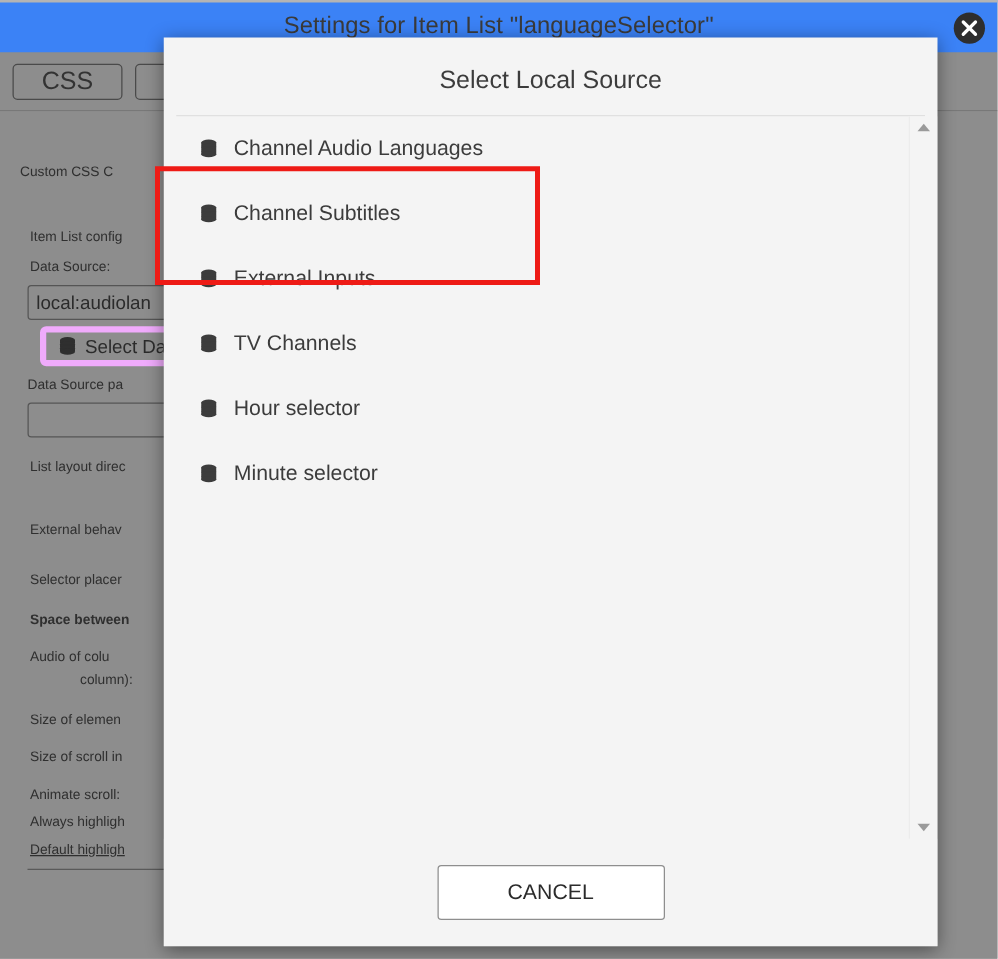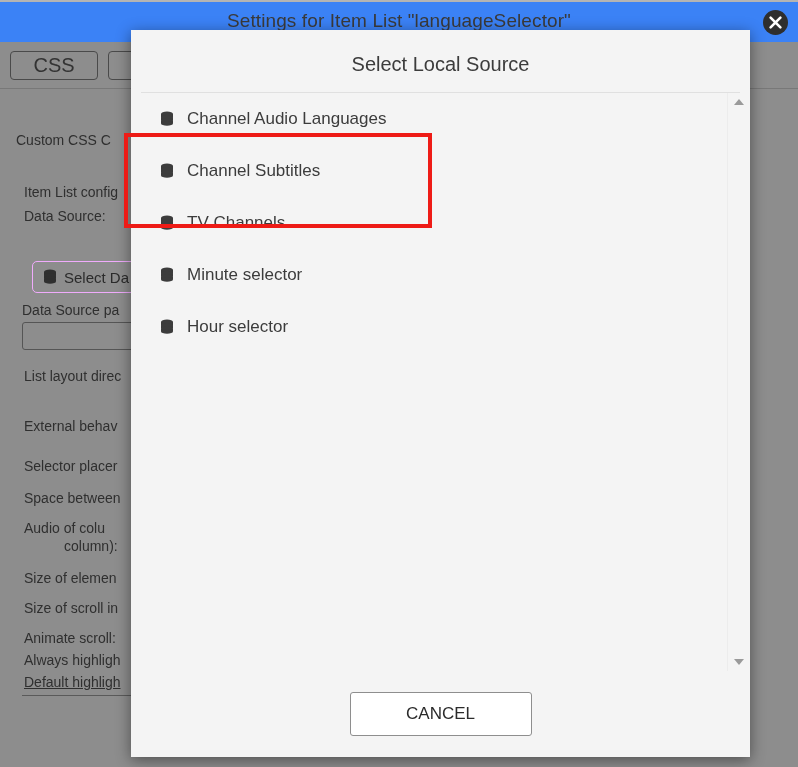--- a/index.html
+++ b/index.html
@@ -82,39 +82,39 @@
     top: 89px;
     bottom: 0;
     background: #8d8d8d;
     color: #2f2f2f;
     font-size: 15px;
   }
   .fl {                      
     position: absolute;
     white-space: nowrap;
     color: #2f2f2f;
-    font-size: 14px;
+    font-size: 11px;
     text-align: center;
   }
   .finput {
     position: absolute;
     box-sizing: border-box;
     border: 1px solid #555;
     border-radius: 3px;
     background: #8d8d8d;
     color: #2b2b2b;
     font-size: 15px;
     font-family: "Liberation Sans", sans-serif;
     padding: 3px 6px;
     outline: none;
   }
   .fbtn {
     position: absolute;
     box-sizing: border-box;
-    border: 1px solid #f0abfc;
+    border: 5px solid #f0abfc;
     border-radius: 5px;
     background: #8d8d8d;
     color: #2b2b2b;
     font-size: 15px;
     font-family: "Liberation Sans", sans-serif;
     display: flex;
     align-items: center;
     gap: 7px;
     padding: 0 10px;
     cursor: pointer;
@@ -271,20 +271,21 @@
     <div class="tool-btn" id="tool-css">CSS</div>
     <div class="tool-btn" id="tool-next"></div>
   </div>
 
   <div id="bg-form">
     <div class="fl" style="left:16px; top:43px;">Custom CSS C</div>
 
     <div class="fl" style="left:24px; top:95px;">Item List config</div>
 
     <div class="fl" style="left:24px; top:119px;">Data Source:</div>
+    <input class="finput" id="data-source-input" style="left: 22px; top: 139px; width: 190px; height: 28px;" value="local:audiolan">
 
     <div class="fbtn" style="left:32px; top:172px; width:180px; height:32px;">
       <svg class="db-icon" viewBox="0 0 14 16" aria-hidden="true">
         <ellipse cx="7" cy="3" rx="6" ry="2.4" fill="#2f2f2f"></ellipse>
         <rect x="1" y="3" width="12" height="3" fill="#2f2f2f"></rect>
         <ellipse cx="7" cy="6.3" rx="6" ry="2.4" fill="#2f2f2f"></ellipse>
         <rect x="1" y="6.3" width="12" height="3" fill="#2f2f2f"></rect>
         <ellipse cx="7" cy="9.6" rx="6" ry="2.4" fill="#2f2f2f"></ellipse>
         <rect x="1" y="9.6" width="12" height="2.6" fill="#2f2f2f"></rect>
         <ellipse cx="7" cy="12.4" rx="6" ry="2.4" fill="#2f2f2f"></ellipse>
@@ -294,21 +295,21 @@
 
     <div class="fl" style="left:22px; top:213px;">Data Source pa</div>
     <input class="finput" style="left: 22px; top: 233px; width: 190px; height: 28px;" value="">
 
     <div class="fl" style="left:24px; top:279px;">List layout direc</div>
 
     <div class="fl" style="left:24px; top:329px;">External behav</div>
 
     <div class="fl" style="left:24px; top:369px;">Selector placer</div>
 
-    <div class="fl" style="left:24px; top:401px;">Space between</div>
+    <div class="fl" style="left:24px; top:401px;font-weight:bold;">Space between</div>
 
     <div class="fl" style="left:24px; top:431px;">Audio of colu</div>
     <div class="fl" style="left:24px; top:449px;margin-left:40px;">column):</div>
 
     <div class="fl" style="left:24px; top:481px;">Size of elemen</div>
 
     <div class="fl" style="left:24px; top:511px;">Size of scroll in</div>
 
     <div class="fl" style="left:24px; top:541px;">Animate scroll:</div>
 
@@ -362,49 +363,63 @@
             <svg class="db-icon" viewBox="0 0 14 16" aria-hidden="true">
               <ellipse cx="7" cy="3" rx="6" ry="2.4" fill="#3c3c3c"></ellipse>
               <rect x="1" y="3" width="12" height="3" fill="#3c3c3c"></rect>
               <ellipse cx="7" cy="6.3" rx="6" ry="2.4" fill="#3c3c3c"></ellipse>
               <rect x="1" y="6.3" width="12" height="3" fill="#3c3c3c"></rect>
               <ellipse cx="7" cy="9.6" rx="6" ry="2.4" fill="#3c3c3c"></ellipse>
               <rect x="1" y="9.6" width="12" height="2.6" fill="#3c3c3c"></rect>
               <ellipse cx="7" cy="12.4" rx="6" ry="2.4" fill="#3c3c3c"></ellipse>
             </svg>
           </span>
+          <span>External Inputs</span>
+        </div>
+        <div class="src-item">
+          <span style="display: flex;">
+            <svg class="db-icon" viewBox="0 0 14 16" aria-hidden="true">
+              <ellipse cx="7" cy="3" rx="6" ry="2.4" fill="#3c3c3c"></ellipse>
+              <rect x="1" y="3" width="12" height="3" fill="#3c3c3c"></rect>
+              <ellipse cx="7" cy="6.3" rx="6" ry="2.4" fill="#3c3c3c"></ellipse>
+              <rect x="1" y="6.3" width="12" height="3" fill="#3c3c3c"></rect>
+              <ellipse cx="7" cy="9.6" rx="6" ry="2.4" fill="#3c3c3c"></ellipse>
+              <rect x="1" y="9.6" width="12" height="2.6" fill="#3c3c3c"></rect>
+              <ellipse cx="7" cy="12.4" rx="6" ry="2.4" fill="#3c3c3c"></ellipse>
+            </svg>
+          </span>
           <span>TV Channels</span>
         </div>
         <div class="src-item">
           <span style="display: flex;">
             <svg class="db-icon" viewBox="0 0 14 16" aria-hidden="true">
               <ellipse cx="7" cy="3" rx="6" ry="2.4" fill="#3c3c3c"></ellipse>
               <rect x="1" y="3" width="12" height="3" fill="#3c3c3c"></rect>
               <ellipse cx="7" cy="6.3" rx="6" ry="2.4" fill="#3c3c3c"></ellipse>
               <rect x="1" y="6.3" width="12" height="3" fill="#3c3c3c"></rect>
               <ellipse cx="7" cy="9.6" rx="6" ry="2.4" fill="#3c3c3c"></ellipse>
               <rect x="1" y="9.6" width="12" height="2.6" fill="#3c3c3c"></rect>
               <ellipse cx="7" cy="12.4" rx="6" ry="2.4" fill="#3c3c3c"></ellipse>
             </svg>
           </span>
+          <span>Hour selector</span>
+        </div>
+        <div class="src-item">
+          <span style="display: flex;">
+            <svg class="db-icon" viewBox="0 0 14 16" aria-hidden="true">
+              <ellipse cx="7" cy="3" rx="6" ry="2.4" fill="#3c3c3c"></ellipse>
+              <rect x="1" y="3" width="12" height="3" fill="#3c3c3c"></rect>
+              <ellipse cx="7" cy="6.3" rx="6" ry="2.4" fill="#3c3c3c"></ellipse>
+              <rect x="1" y="6.3" width="12" height="3" fill="#3c3c3c"></rect>
+              <ellipse cx="7" cy="9.6" rx="6" ry="2.4" fill="#3c3c3c"></ellipse>
+              <rect x="1" y="9.6" width="12" height="2.6" fill="#3c3c3c"></rect>
+              <ellipse cx="7" cy="12.4" rx="6" ry="2.4" fill="#3c3c3c"></ellipse>
+            </svg>
+          </span>
           <span>Minute selector</span>
-        </div>
-        <div class="src-item">
-          <span style="display: flex;">
-            <svg class="db-icon" viewBox="0 0 14 16" aria-hidden="true">
-              <ellipse cx="7" cy="3" rx="6" ry="2.4" fill="#3c3c3c"></ellipse>
-              <rect x="1" y="3" width="12" height="3" fill="#3c3c3c"></rect>
-              <ellipse cx="7" cy="6.3" rx="6" ry="2.4" fill="#3c3c3c"></ellipse>
-              <rect x="1" y="6.3" width="12" height="3" fill="#3c3c3c"></rect>
-              <ellipse cx="7" cy="9.6" rx="6" ry="2.4" fill="#3c3c3c"></ellipse>
-              <rect x="1" y="9.6" width="12" height="2.6" fill="#3c3c3c"></rect>
-              <ellipse cx="7" cy="12.4" rx="6" ry="2.4" fill="#3c3c3c"></ellipse>
-            </svg>
-          </span>
-          <span>Hour selector</span>
         </div>
       </div>
 
     <div id="list-scrollbar">
       <div class="sb-arrow" id="sb-up"></div>
       <div class="sb-arrow" id="sb-down"></div>
     </div>
   </div>
 
   <div id="modal-footer">

